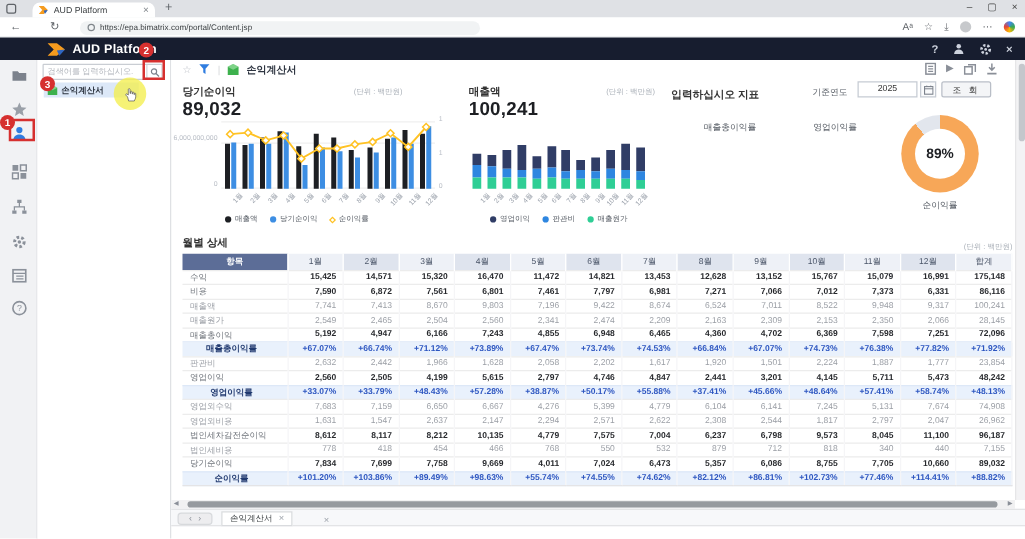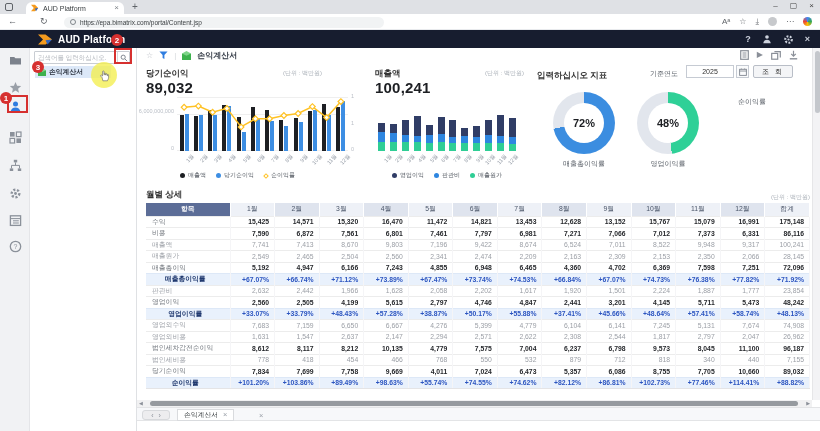--- a/index.html
+++ b/index.html
@@ -529,32 +529,29 @@
   <input class="flt-year" value="2025" style="">
   <div class="flt-cal">
     <svg width="8" height="8" viewBox="0 0 10 10">
         <rect x="0.8" y="1.6" width="8.4" height="7.6" fill="none" stroke="#7c828c" stroke-width="1.1"></rect>
         <path d="M0.8 3.8h8.4M3 1.6V0.6M7 1.6V0.6" stroke="#7c828c" stroke-width="1"></path>
       </svg>
   </div>
   <div class="flt-btn">조 회</div>
   <div id="donuts">
       <div class="donut-wrap">
-        <div class="ring" style="background: conic-gradient(rgb(59, 141, 224) 0deg, rgb(59, 141, 224) 72%, rgb(226, 230, 237) 0deg);">
-          <div class="hole">72%</div>
+        <div class="donut-lb">매출총이익률</div>
+      </div>
+      <div class="donut-wrap">
+        <div class="donut-lb">영업이익률</div>
+      </div>
+      <div class="donut-wrap">
+        <div class="ring" style="background: conic-gradient(rgb(247, 167, 88) 0deg, rgb(247, 167, 88) 89%, rgb(226, 230, 237) 0deg);">
+          <div class="hole">89%</div>
         </div>
-        <div class="donut-lb">매출총이익률</div>
-      </div>
-      <div class="donut-wrap">
-        <div class="ring" style="background: conic-gradient(rgb(47, 208, 151) 0deg, rgb(47, 208, 151) 48%, rgb(226, 230, 237) 0deg);">
-          <div class="hole">48%</div>
-        </div>
-        <div class="donut-lb">영업이익률</div>
-      </div>
-      <div class="donut-wrap">
         <div class="donut-lb">순이익률</div>
       </div>
     </div>
 
   <div class="tbl-title">월별 상세</div>
   <div class="tbl-unit">(단위 : 백만원)</div>
   <table class="detail">
     <colgroup>
         <col class="c0">
       </colgroup>

